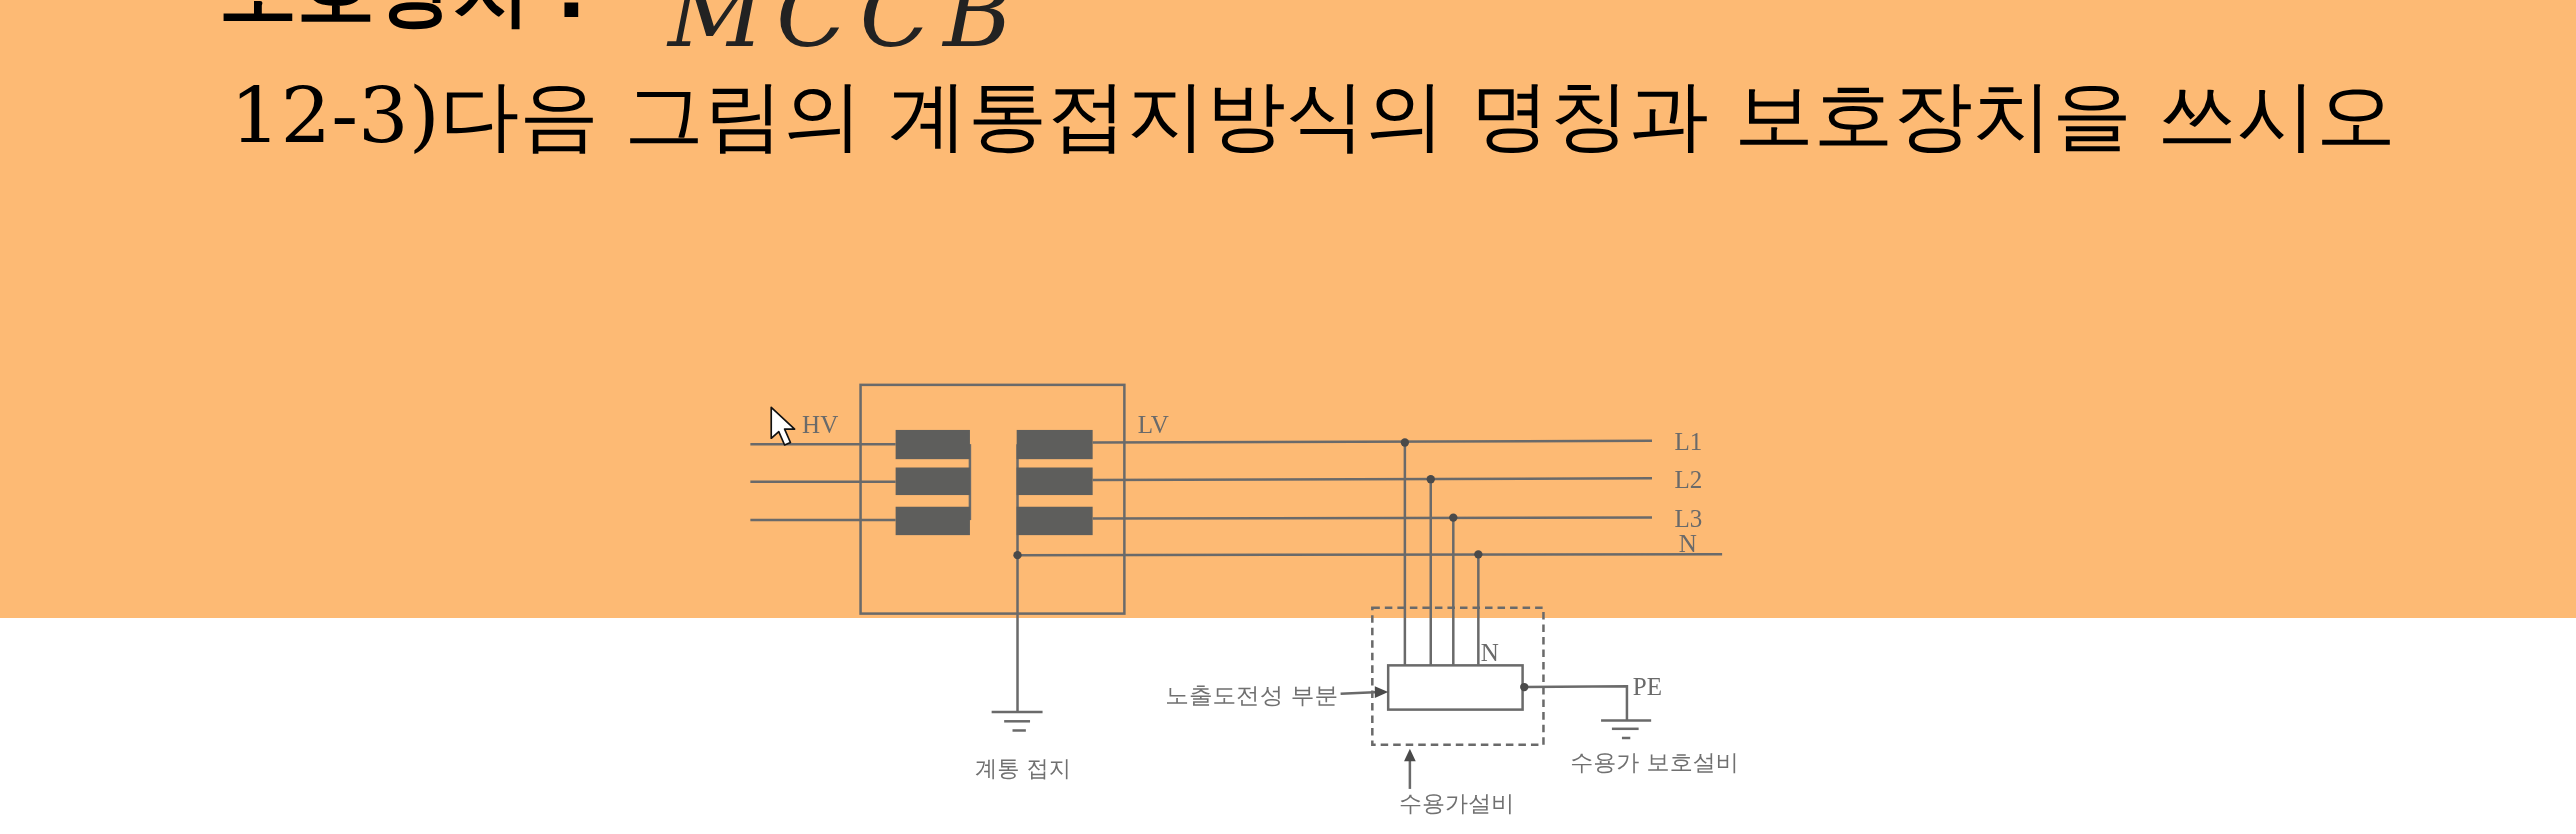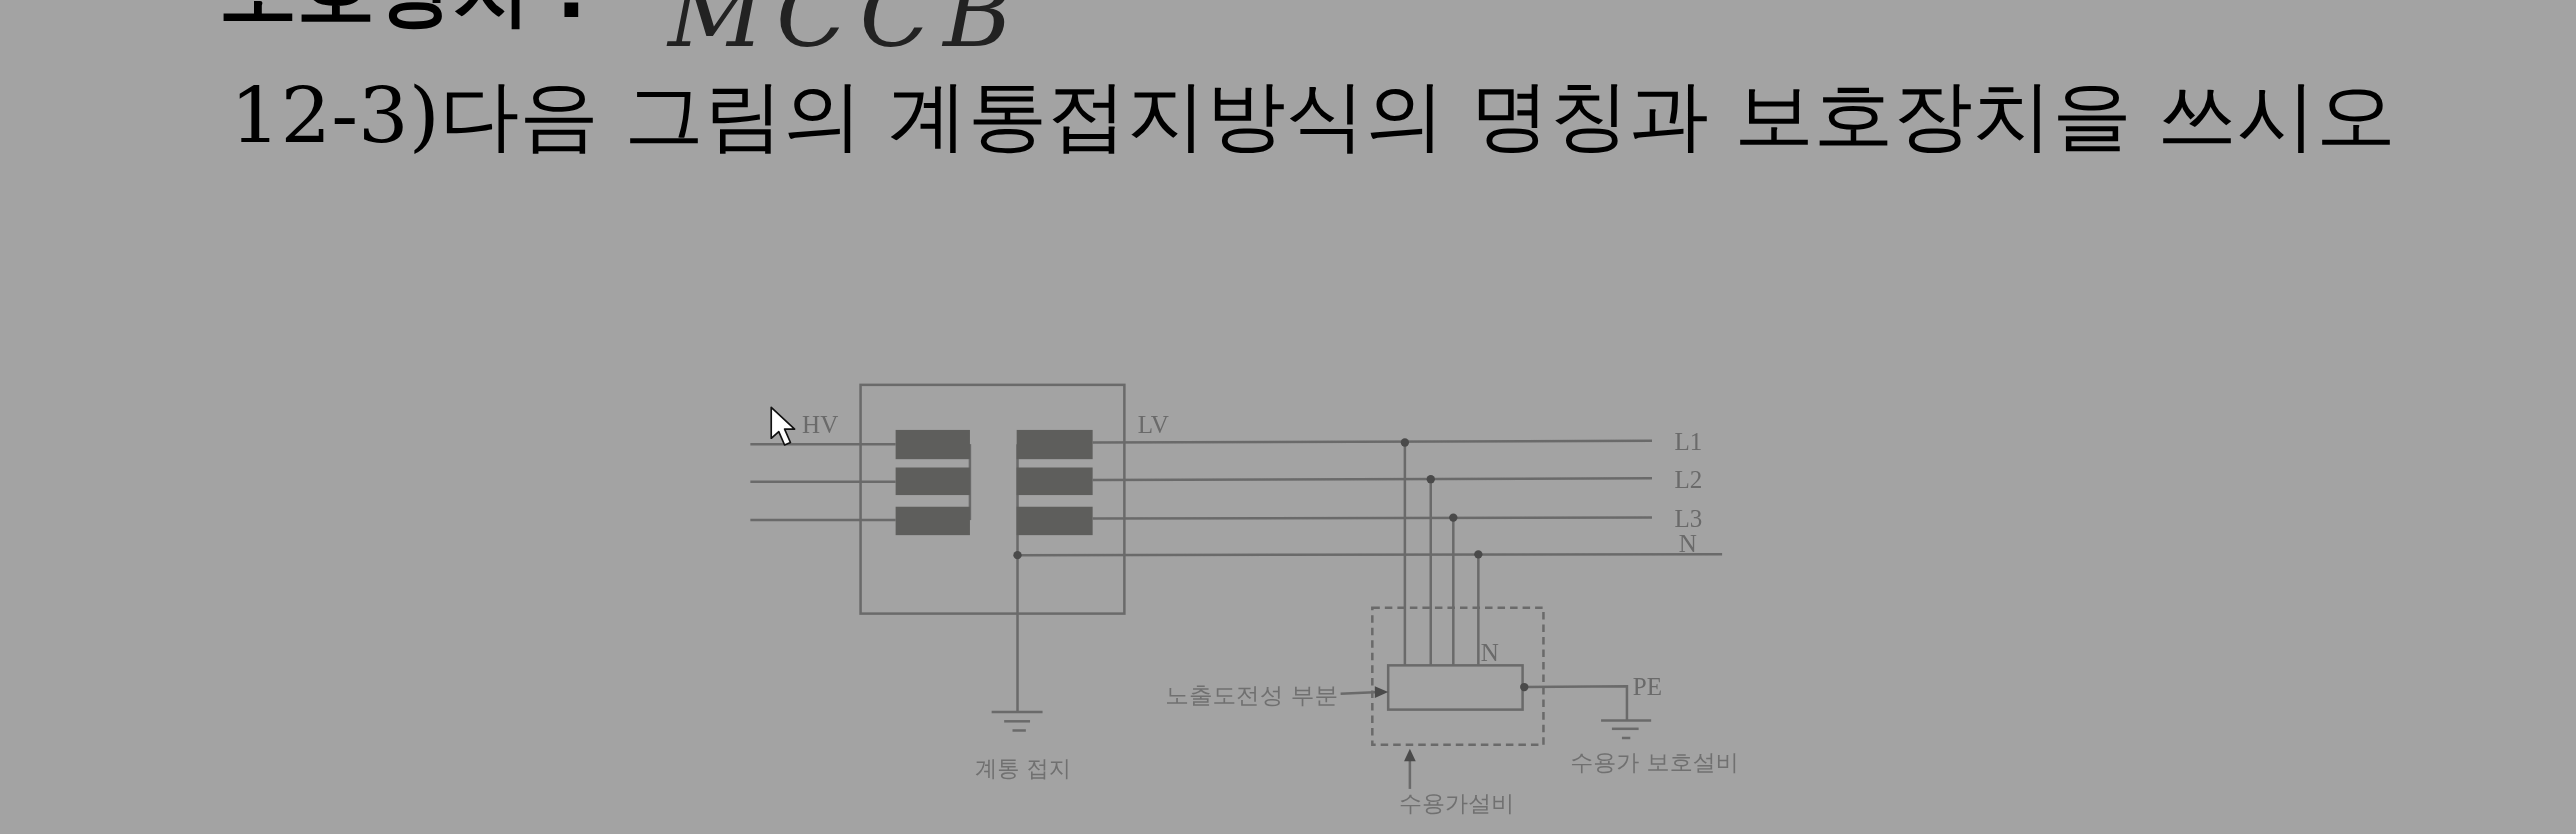--- a/index.html
+++ b/index.html
@@ -1,17 +1,17 @@
 <!DOCTYPE html>
 <html style="font-size:13.4px"><head>
 <meta charset="utf-8">
 <style>
   html, body { margin: 0; padding: 0; background: #ffffff; }
   body { width: 2576px; height: 834px; position: relative; overflow: hidden; }
-  .page { position: absolute; left: 0; top: 0; width: 2576px; height: 834px; background: #a3a3a3; }
+  .page { position: absolute; left: 0; top: 0; width: 2576px; height: 618px; background: #fdba74; }
 
   .prev-line {
     position: absolute; left: 219px; top: -48px;
     font-family: "DejaVu Sans", sans-serif; font-weight: bold;
     font-size: 77px; line-height: 1; color: #000; white-space: nowrap;
     transform-origin: 0 0;
   }
   .prev-line .colon { margin-left: 25px; }
   .handwriting {
     position: absolute; left: 668px; top: -33px;

